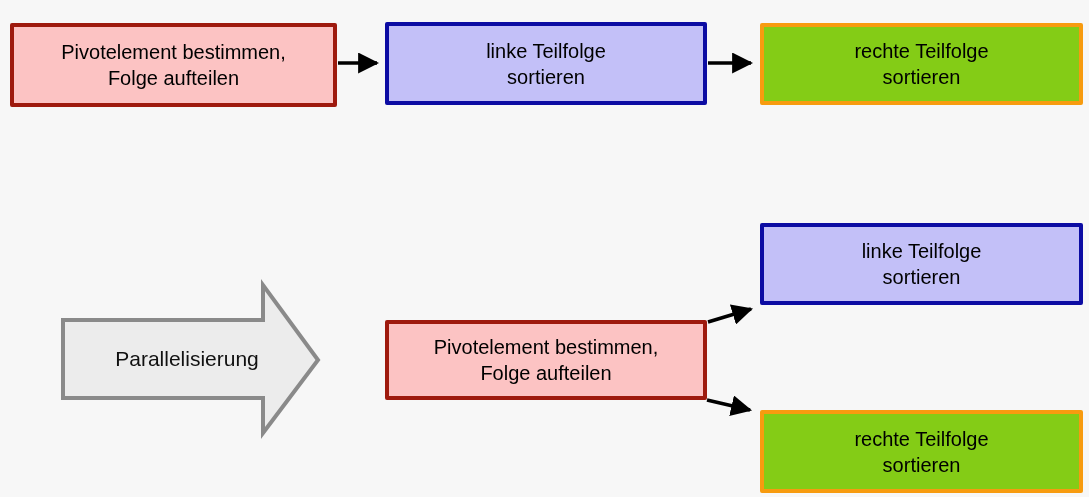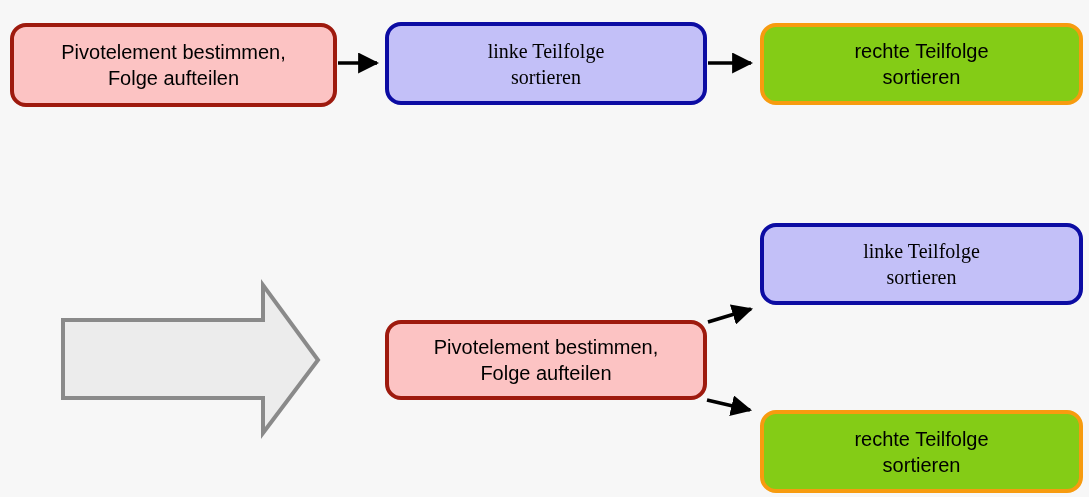--- a/index.html
+++ b/index.html
@@ -15,32 +15,32 @@
   .arrow-layer {
     position: absolute;
     left: 0; top: 0;
     width: 1089px; height: 497px;
     pointer-events: none;
   }
   .box {
     position: absolute;
     box-sizing: border-box;
     border: 4px solid #000;
-    border-radius: 16px;
+    border-radius: 2px;
     display: flex;
     flex-direction: column;
     align-items: center;
     justify-content: center;
     text-align: right;
     font-size: 20px;
     line-height: 26px;
     color: #000000;
   }
   .box.red    { background: #fcc3c3; border-color: #9e1a0e; }
-  .box.blue   { background: #c3c0f8; border-color: #0c0ca3; font-family: Liberation Serif, serif; }
+  .box.blue   { background: #c3c0f8; border-color: #0c0ca3; }
   .box.yellow { background: #84cc16; border-color: #f79b0f; }
 
   .pivot-seq   { left: 10px;  top: 23px;  width: 327px; height: 84px; }
   .left-seq    { left: 385px; top: 22px;  width: 322px; height: 83px; }
   .right-seq   { left: 760px; top: 23px;  width: 323px; height: 82px; }
 
   .pivot-par   { left: 385px; top: 320px; width: 322px; height: 80px; }
   .left-par    { left: 760px; top: 223px; width: 323px; height: 82px; }
   .right-par   { left: 760px; top: 410px; width: 323px; height: 83px; }
 
@@ -84,20 +84,21 @@
   <div class="box blue left-seq">
     <span>linke Teilfolge</span>
     <span>sortieren</span>
   </div>
 
   <div class="box yellow right-seq">
     <span>rechte Teilfolge</span>
     <span>sortieren</span>
   </div>
 
+  <div class="parallel-label">Parallelisierung</div>
 
   <div class="box red pivot-par">
     <span>Pivotelement bestimmen,</span>
     <span>Folge aufteilen</span>
   </div>
 
   <div class="box blue left-par">
     <span>linke Teilfolge</span>
     <span>sortieren</span>
   </div>

